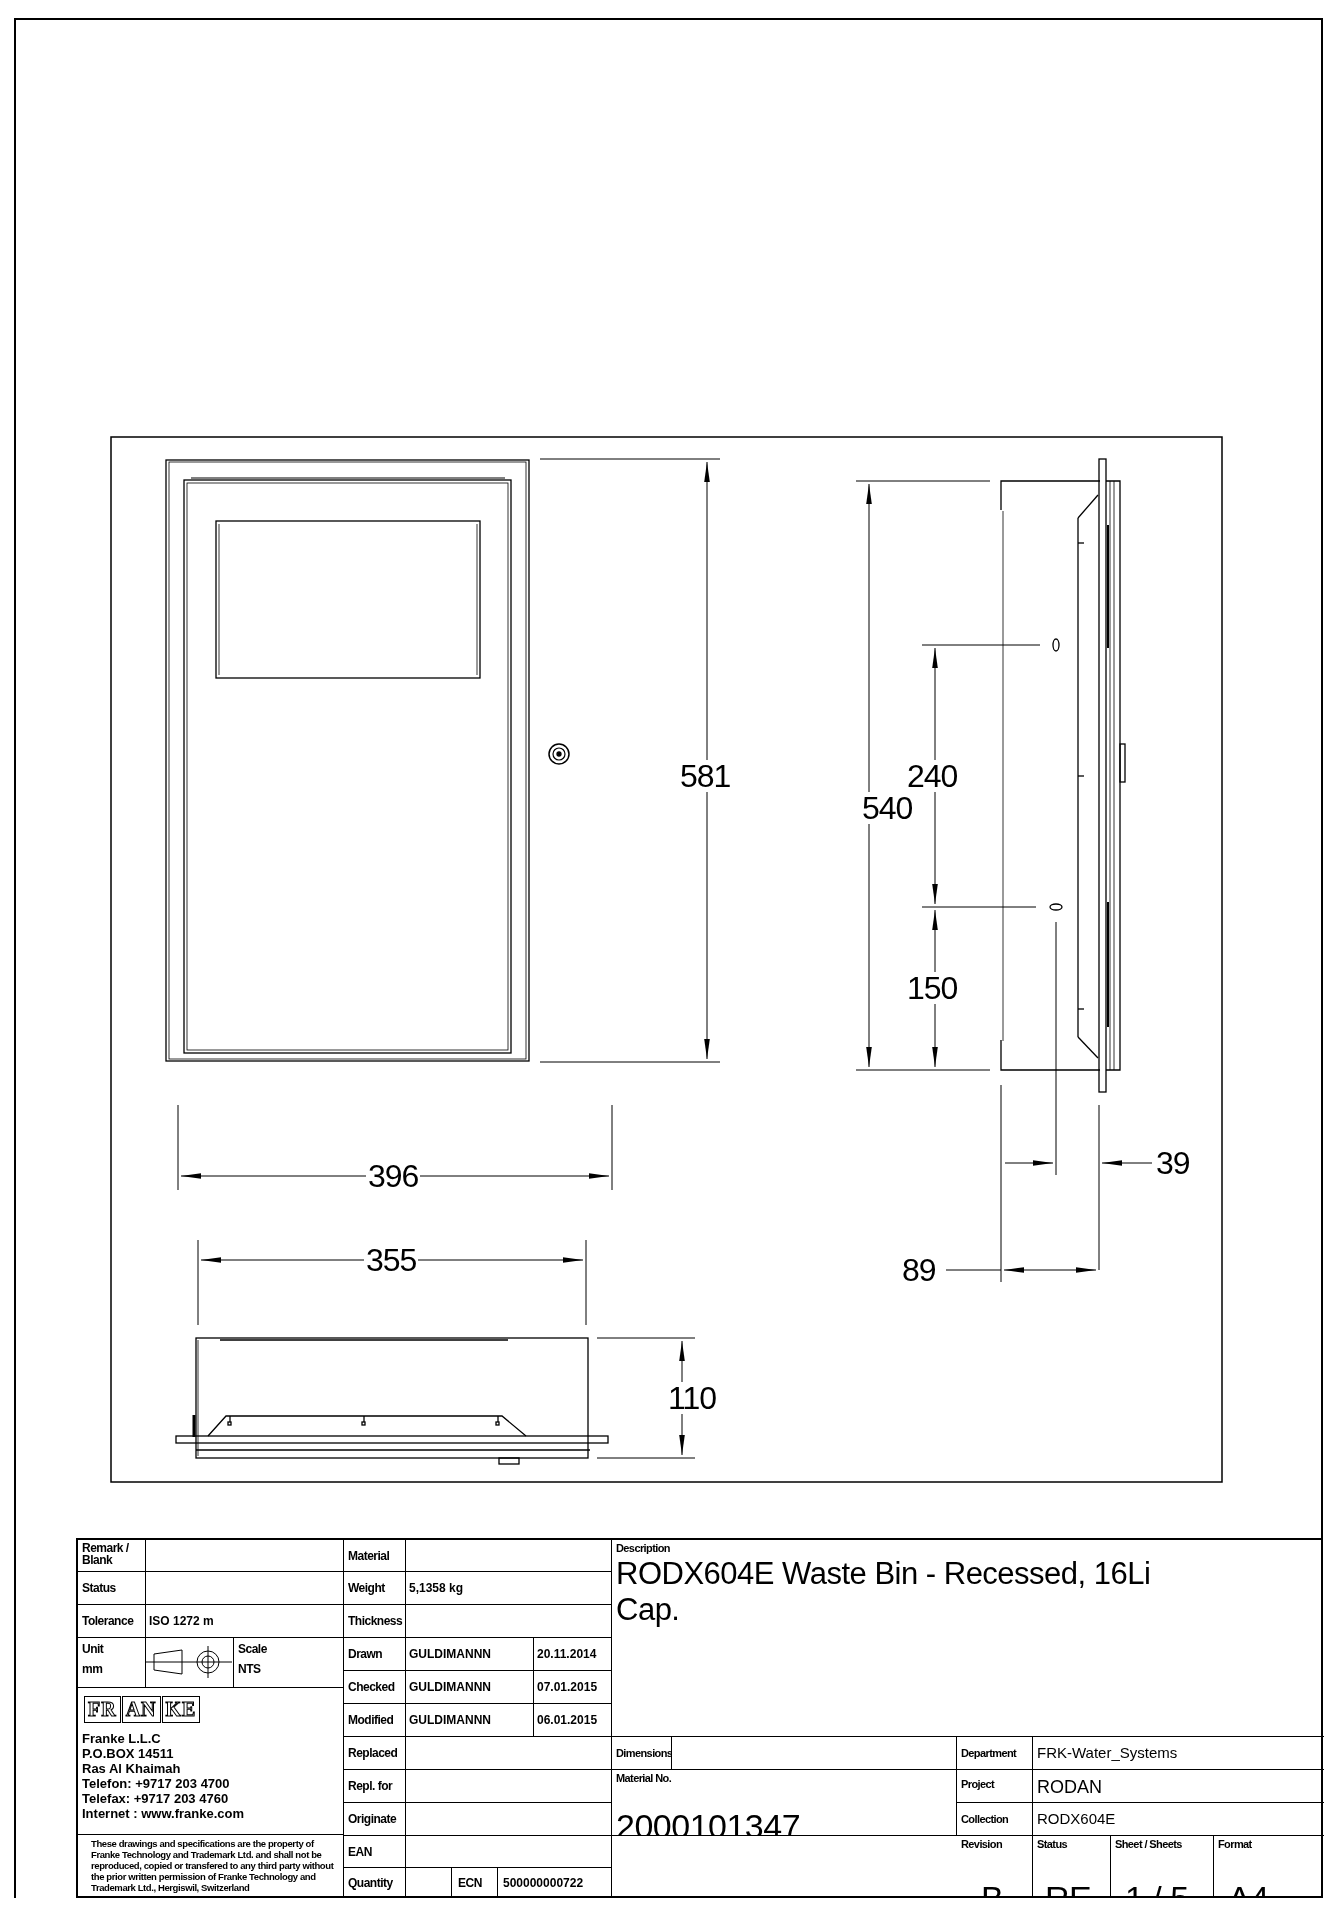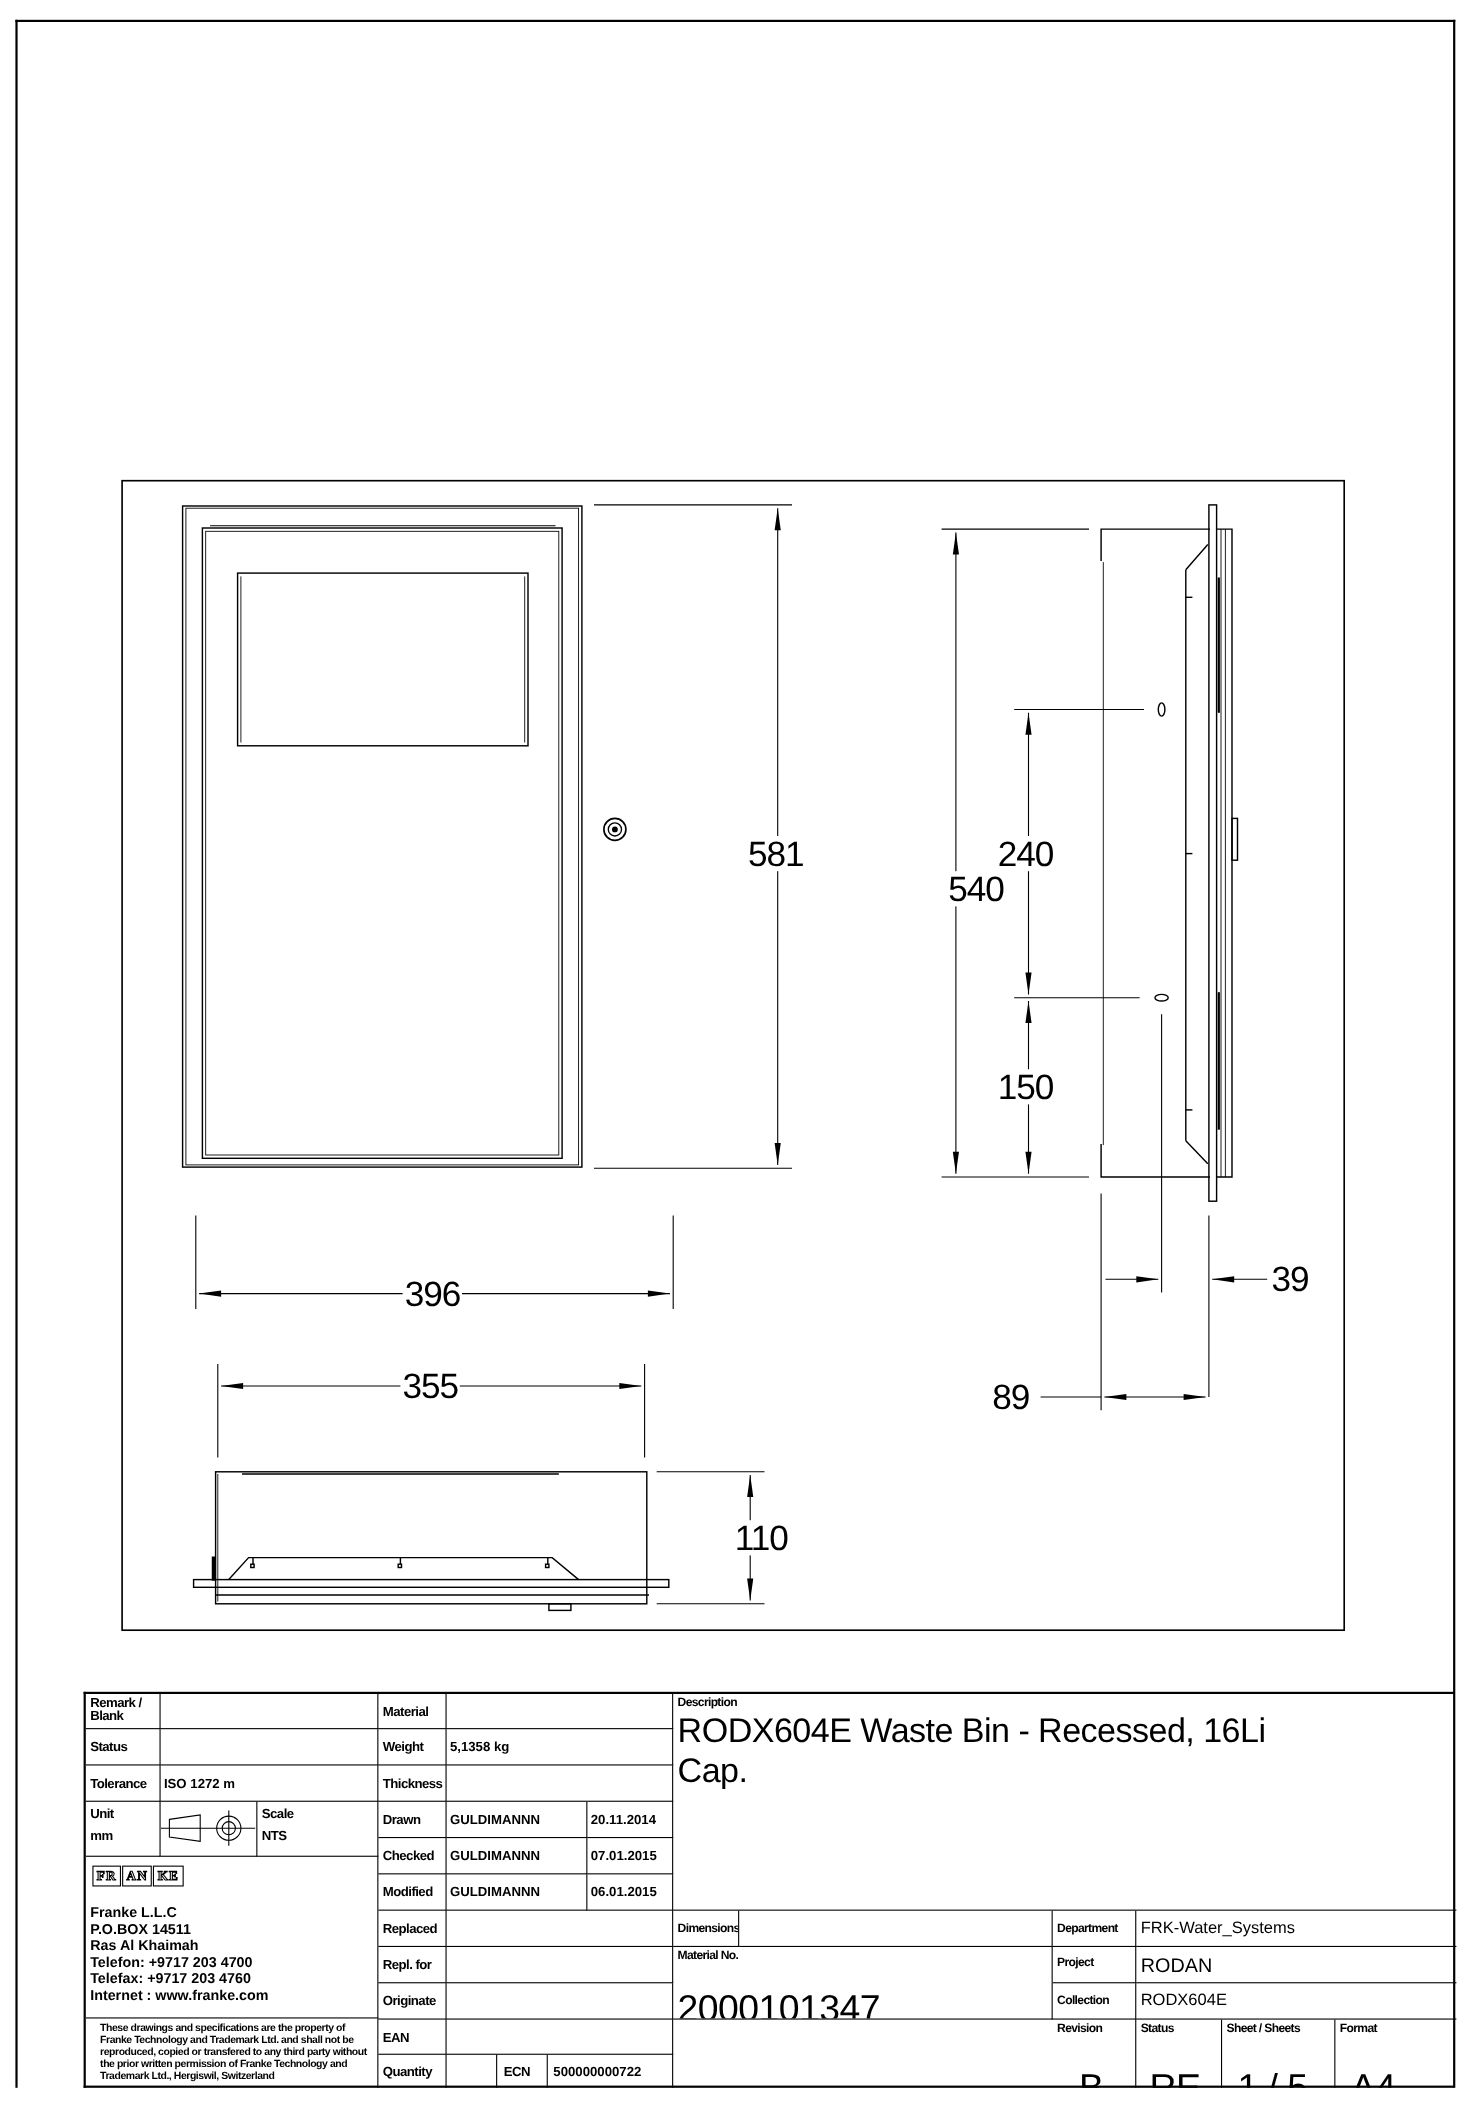--- a/index.html
+++ b/index.html
@@ -19,21 +19,21 @@
   .lbl { font-size:12px; font-weight:bold; letter-spacing:-0.5px; position:absolute;
          left:4px; }
   .val { font-size:12px; font-weight:bold; position:absolute; left:6px; }
   .big { font-size:31px; position:absolute; left:4px; letter-spacing:-0.5px; }
   .huge { font-size:34px; position:absolute; letter-spacing:-0.5px;margin-top:21px; }
   .small-lbl { font-size:11px; font-weight:bold; letter-spacing:-0.6px; position:absolute; left:4px; top:2px; }
   .addr { font-size:13px; font-weight:bold; line-height:15px; position:absolute; left:4px; top:4px; }
   .legal { font-size:9.5px; font-weight:bold; line-height:11px; position:absolute; left:13px; top:3px; letter-spacing:-0.4px; }
   .logo { position:absolute; left:6px; top:8px; display:flex; }
   .logo span { display:inline-block; border:1px solid #000; padding:1px 3px; font-family:"Liberation Serif", serif;
-               font-size:12px; font-weight:bold; letter-spacing:1px; margin-right:1px; color:#fff;
+               font-size:20px; font-weight:bold; letter-spacing:1px; margin-right:1px; color:#fff;
                -webkit-text-stroke:1px #000; }
 </style>
 </head>
 <body>
 
 <div class="sheet-border"></div>
 
 <svg class="drawing-svg" width="1338" height="1540" viewBox="0 0 1338 1540" xmlns="http://www.w3.org/2000/svg">
   <defs>
     <marker id="arr" viewBox="0 0 10 4" refX="10" refY="2" markerWidth="26" markerHeight="8" orient="auto-start-reverse" markerUnits="userSpaceOnUse">

